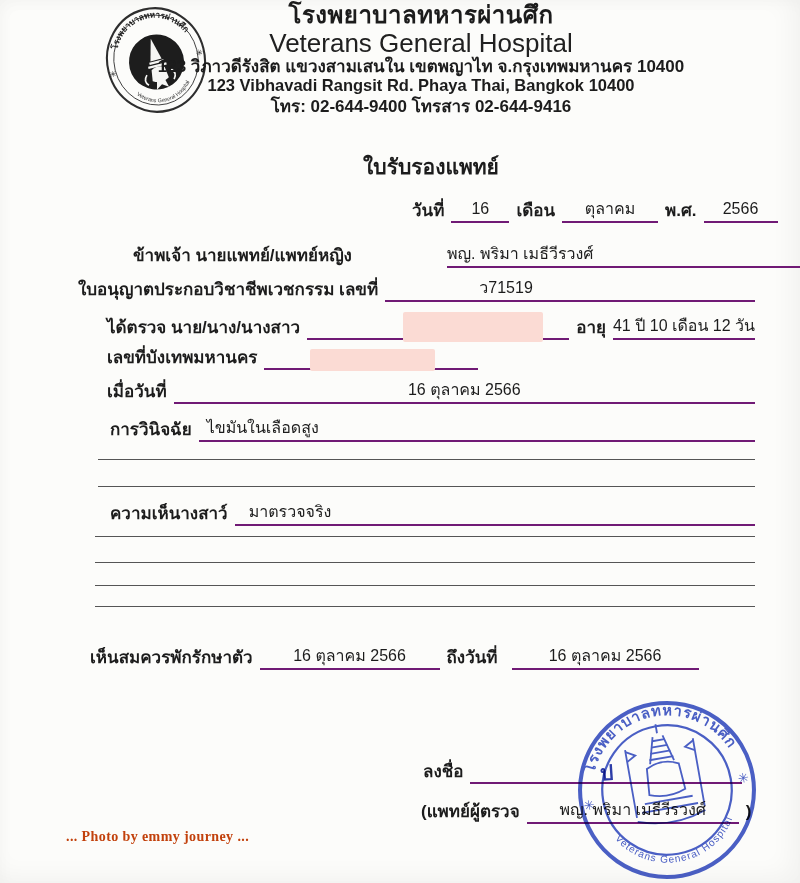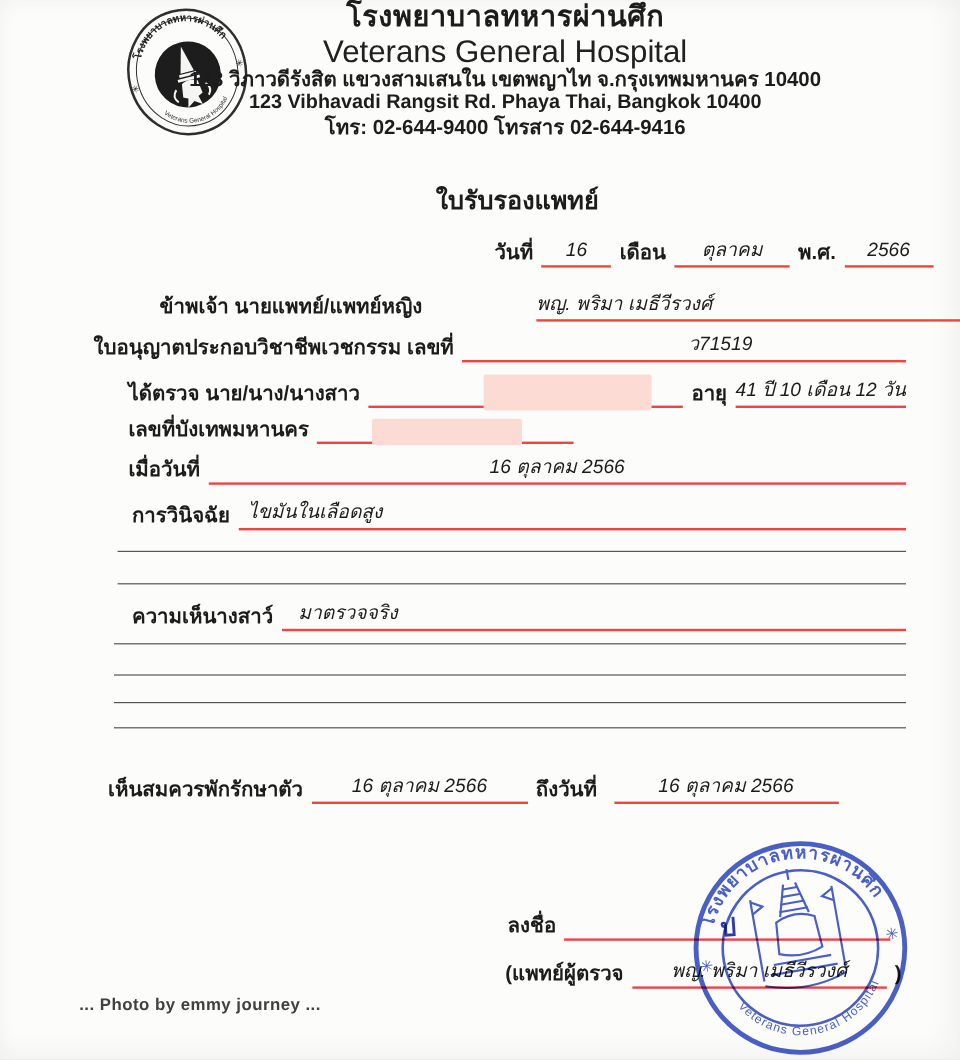--- a/index.html
+++ b/index.html
@@ -21,34 +21,34 @@
   .h-addr-en{font-size:16.5px;line-height:19px;font-weight:700;}
   .h-phone{font-size:17px;line-height:24px;font-weight:700;}
   .logo{position:absolute;left:104px;top:6px;width:104px;height:108px;}
   
   .doc-title{position:absolute;left:0;top:150px;width:862px;text-align:center;
     font-size:21px;font-weight:600;}
   
   .row{position:absolute;display:flex;align-items:flex-end;
     font-size:17px;font-weight:700;line-height:24px;white-space:nowrap;z-index:2;}
   .lbl{flex:0 0 auto;text-align:right;}
-  .u{border-bottom:2px solid #ef4444;text-align:center;position:relative;font-style:italic;}
+  .u{border-bottom:2px solid #701a75;text-align:center;position:relative;}
   .u.grow{flex:1 1 auto;}
   .val{font-weight:500;font-size:16px;}
   .gap{width:7px;flex:0 0 auto;}
   .hr{position:absolute;height:0;border-bottom:1.6px solid #555;z-index:1;}
   .redact{position:absolute;background:#fbdbd4;border-radius:2px;z-index:3;}
   
   .sig-mark{position:absolute;left:600px;top:756px;font-size:21px;font-weight:600;
     color:#2d3da8;z-index:4;transform:rotate(-4deg);}
   .stamp{position:absolute;left:576px;top:699px;width:182px;height:182px;
     z-index:5;mix-blend-mode:multiply;opacity:.92;}
   
   .watermark{position:absolute;left:66px;top:829px;font-size:14px;font-weight:700;
-    letter-spacing:.4px;color:#404040;}
+    letter-spacing:.4px;color:#c2410c;font-family:Liberation Serif, serif;}
 </style>
 </head>
 <body>
 
 <div class="page">
 
   <div class="logo">
     <svg viewBox="0 0 100 104" width="104" height="108">
       <g transform="rotate(-14 50 52)" fill="none" stroke="#2e2e2e">
         <ellipse cx="50" cy="52" rx="47" ry="50" stroke-width="2"></ellipse>
@@ -105,21 +105,21 @@
 
   <div class="row" style="top:242px;left:133px;right:45px;gap:44px;">
     <span class="lbl">ข้าพเจ้า นายแพทย์/แพทย์หญิง</span>
     <span class="gap"></span>
     <span class="u grow val" style="padding-right:210px;">พญ. พริมา เมธีวีรวงศ์</span>
   </div>
 
   <div class="row" style="top:276px;left:78px;right:45px;">
     <span class="lbl">ใบอนุญาตประกอบวิชาชีพเวชกรรม เลขที่</span>
     <span class="gap"></span>
-    <span class="u grow val" style="padding-right:128px;text-align:right;">ว71519</span>
+    <span class="u grow val" style="padding-right:128px;">ว71519</span>
   </div>
 
   <div class="row" style="top:314px;left:107px;right:45px;">
     <span class="lbl">ได้ตรวจ นาย/นาง/นางสาว</span>
     <span class="gap"></span>
     <span class="u grow">
       <span class="redact" style="left:96px;bottom:-4px;width:140px;height:30px;"></span>
     </span>
     <span class="gap"></span>
     <span class="lbl">อายุ</span>

